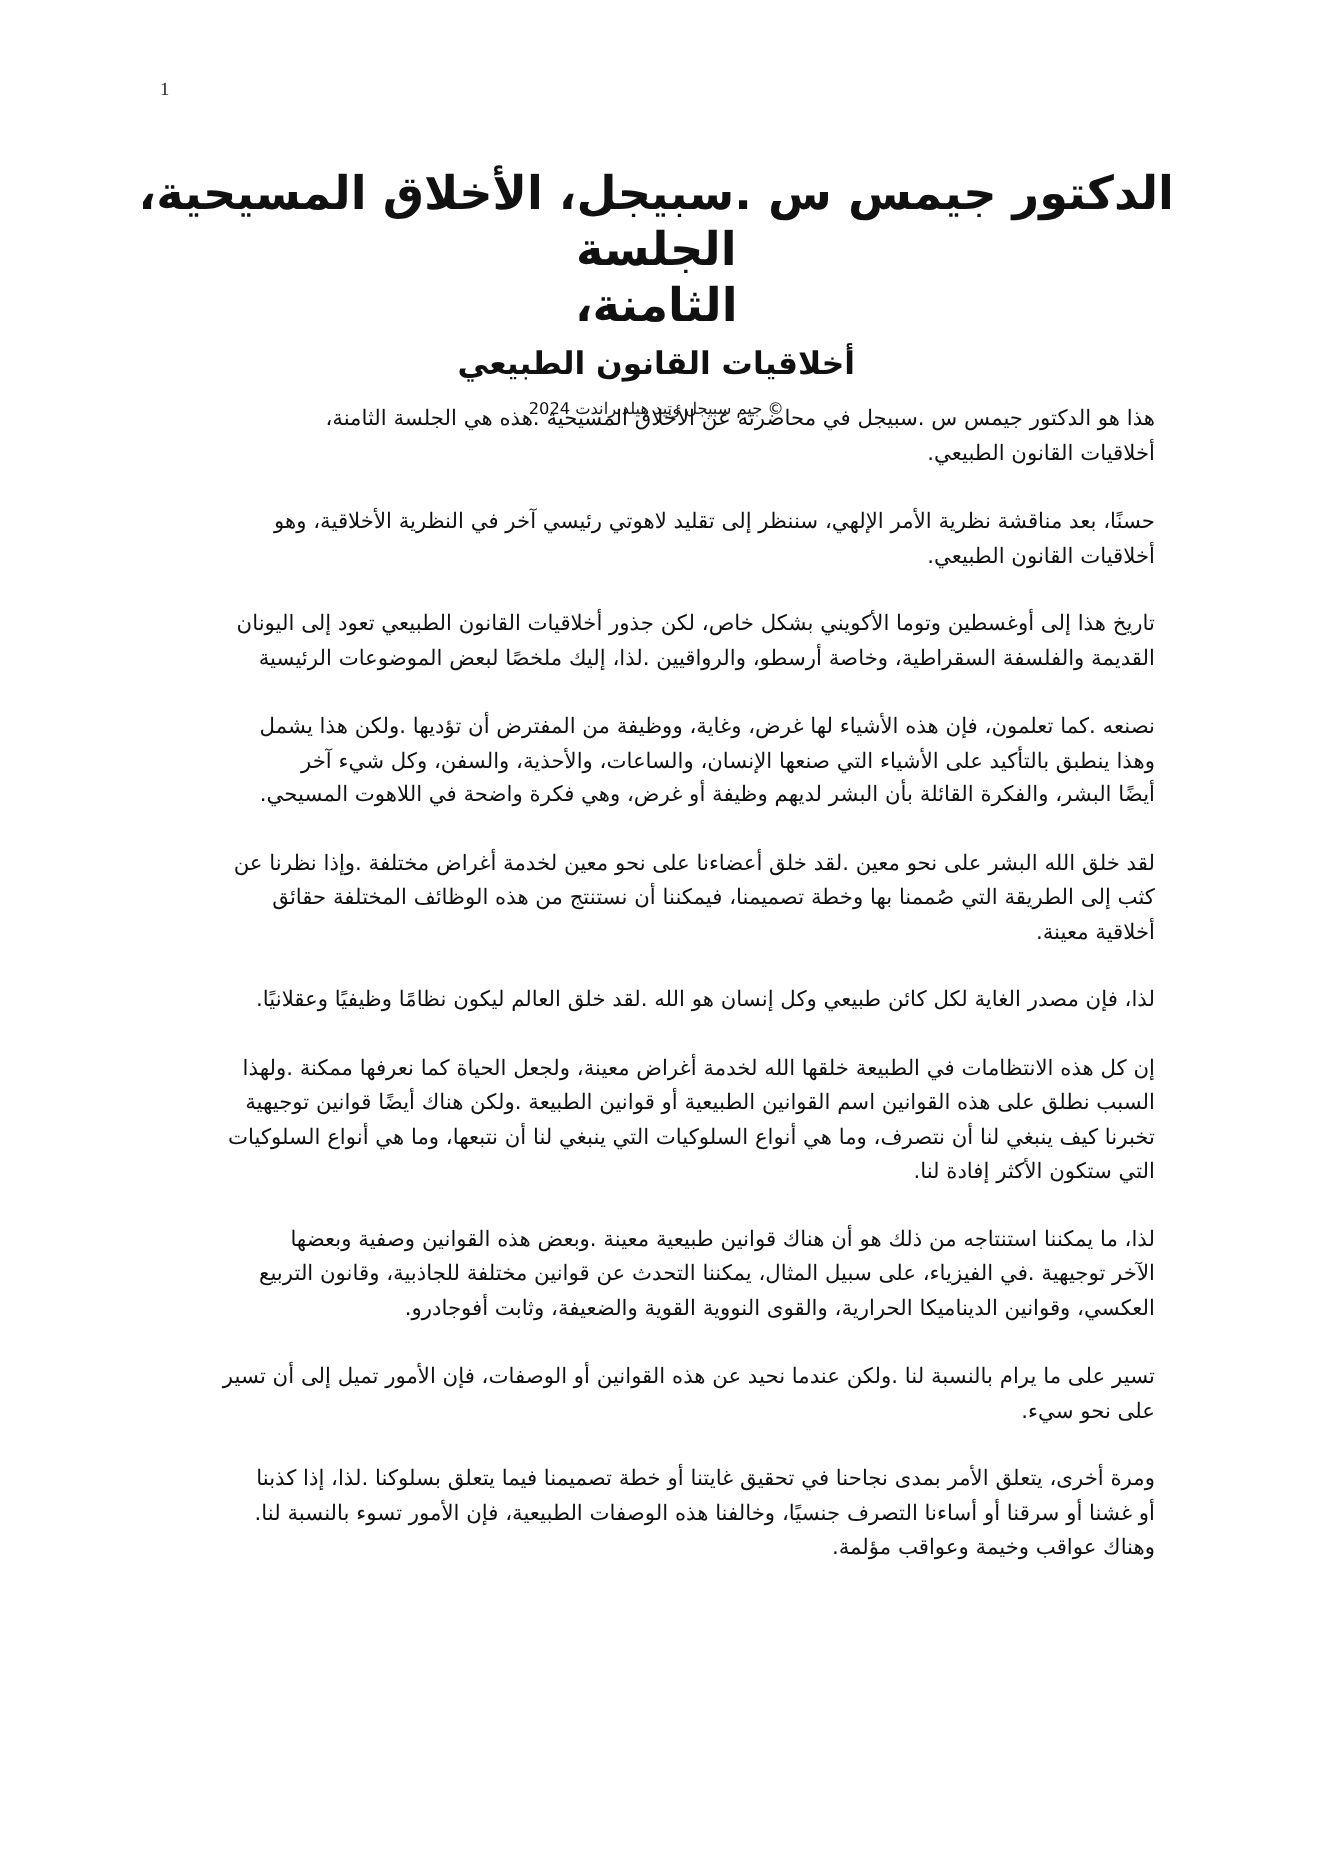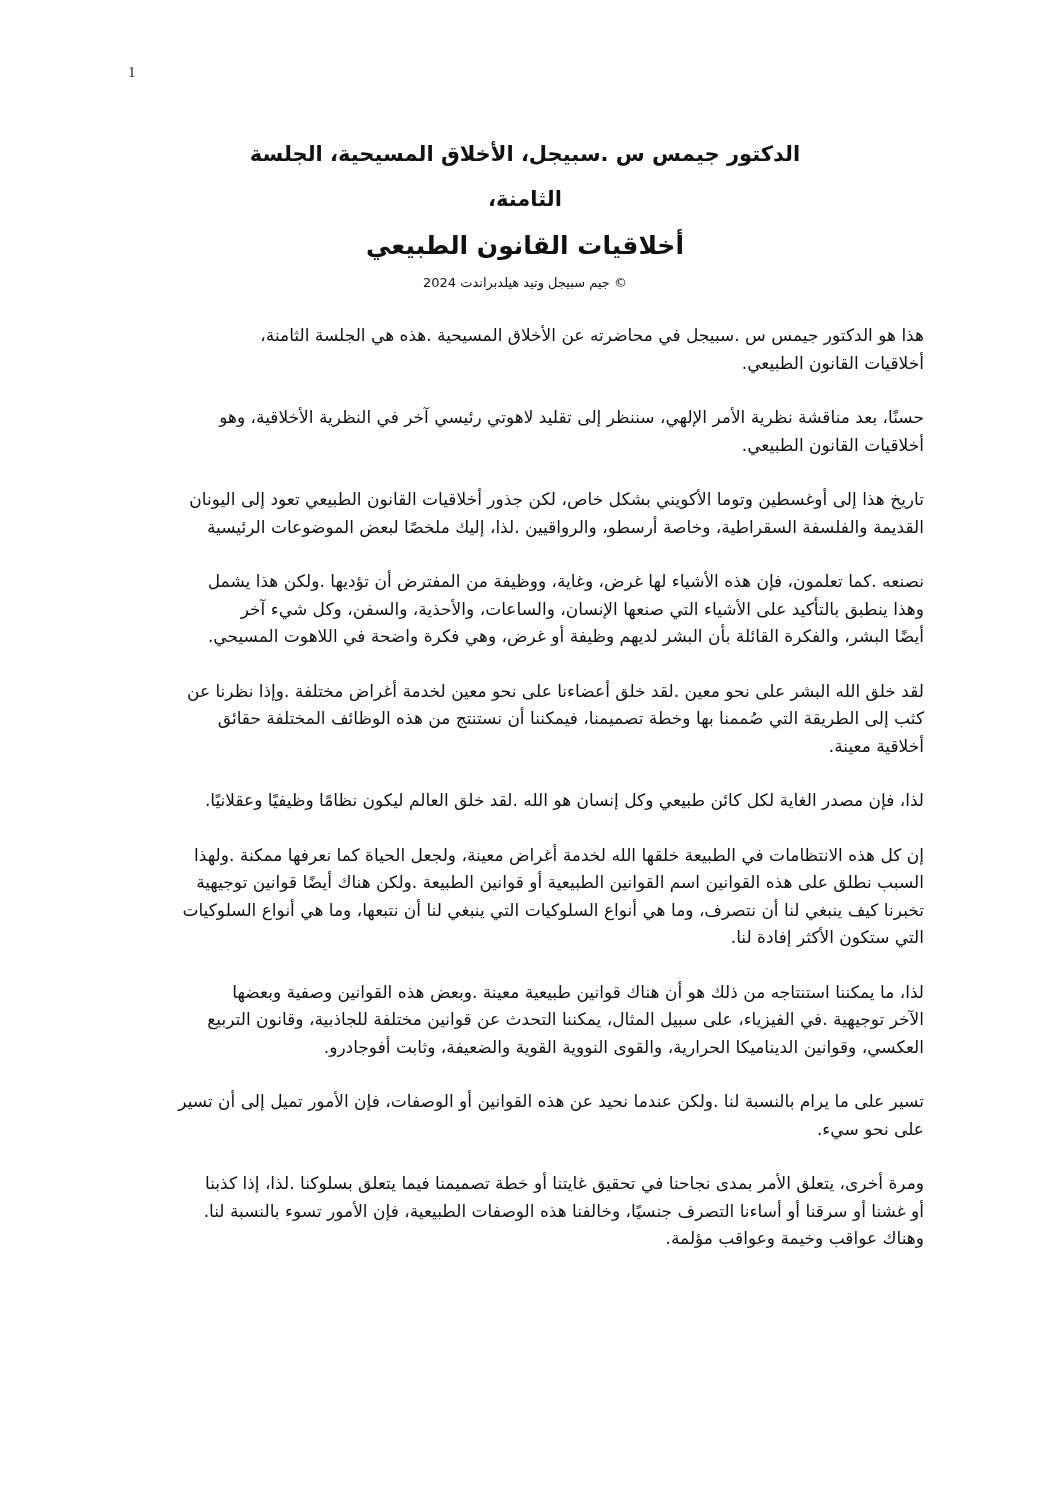--- a/index.html
+++ b/index.html
@@ -1,21 +1,21 @@
 <!DOCTYPE html>
 <html><head>
 <meta charset="utf-8">
 <style>
   html, body { margin: 0; padding: 0; background: #ffffff; }
   body { width: 1058px; height: 1497px; position: relative; overflow: hidden;
          font-family: "DejaVu Sans", sans-serif; color: #111; }
   .page-number { position: absolute; left: 128px; top: 64px;
                  font-family: "Liberation Serif", serif; font-size: 15px; color: #222; }
   .title-block { position: absolute; left: 100px; width: 850px; top: 132px; text-align: center; }
-  .title-line { font-weight: bold; font-size: 21px; line-height: 45px; direction: ltr; }
+  .title-line { font-weight: bold; font-size: 37px; line-height: 45px; direction: ltr; }
   .title-line.sub { font-size: 25px; line-height: 48px; }
   .copyright { font-size: 13px; line-height: 26px; direction: ltr; }
   .body { position: absolute; left: 150px; width: 780px; top: 322px; }
   .para { margin: 0 6px 27px 0; }
   .line { text-align: right; direction: ltr; font-size: 17px; line-height: 27.5px; white-space: nowrap; }
 </style>
 </head>
 <body>
 
 <div class="page-number">1</div>

